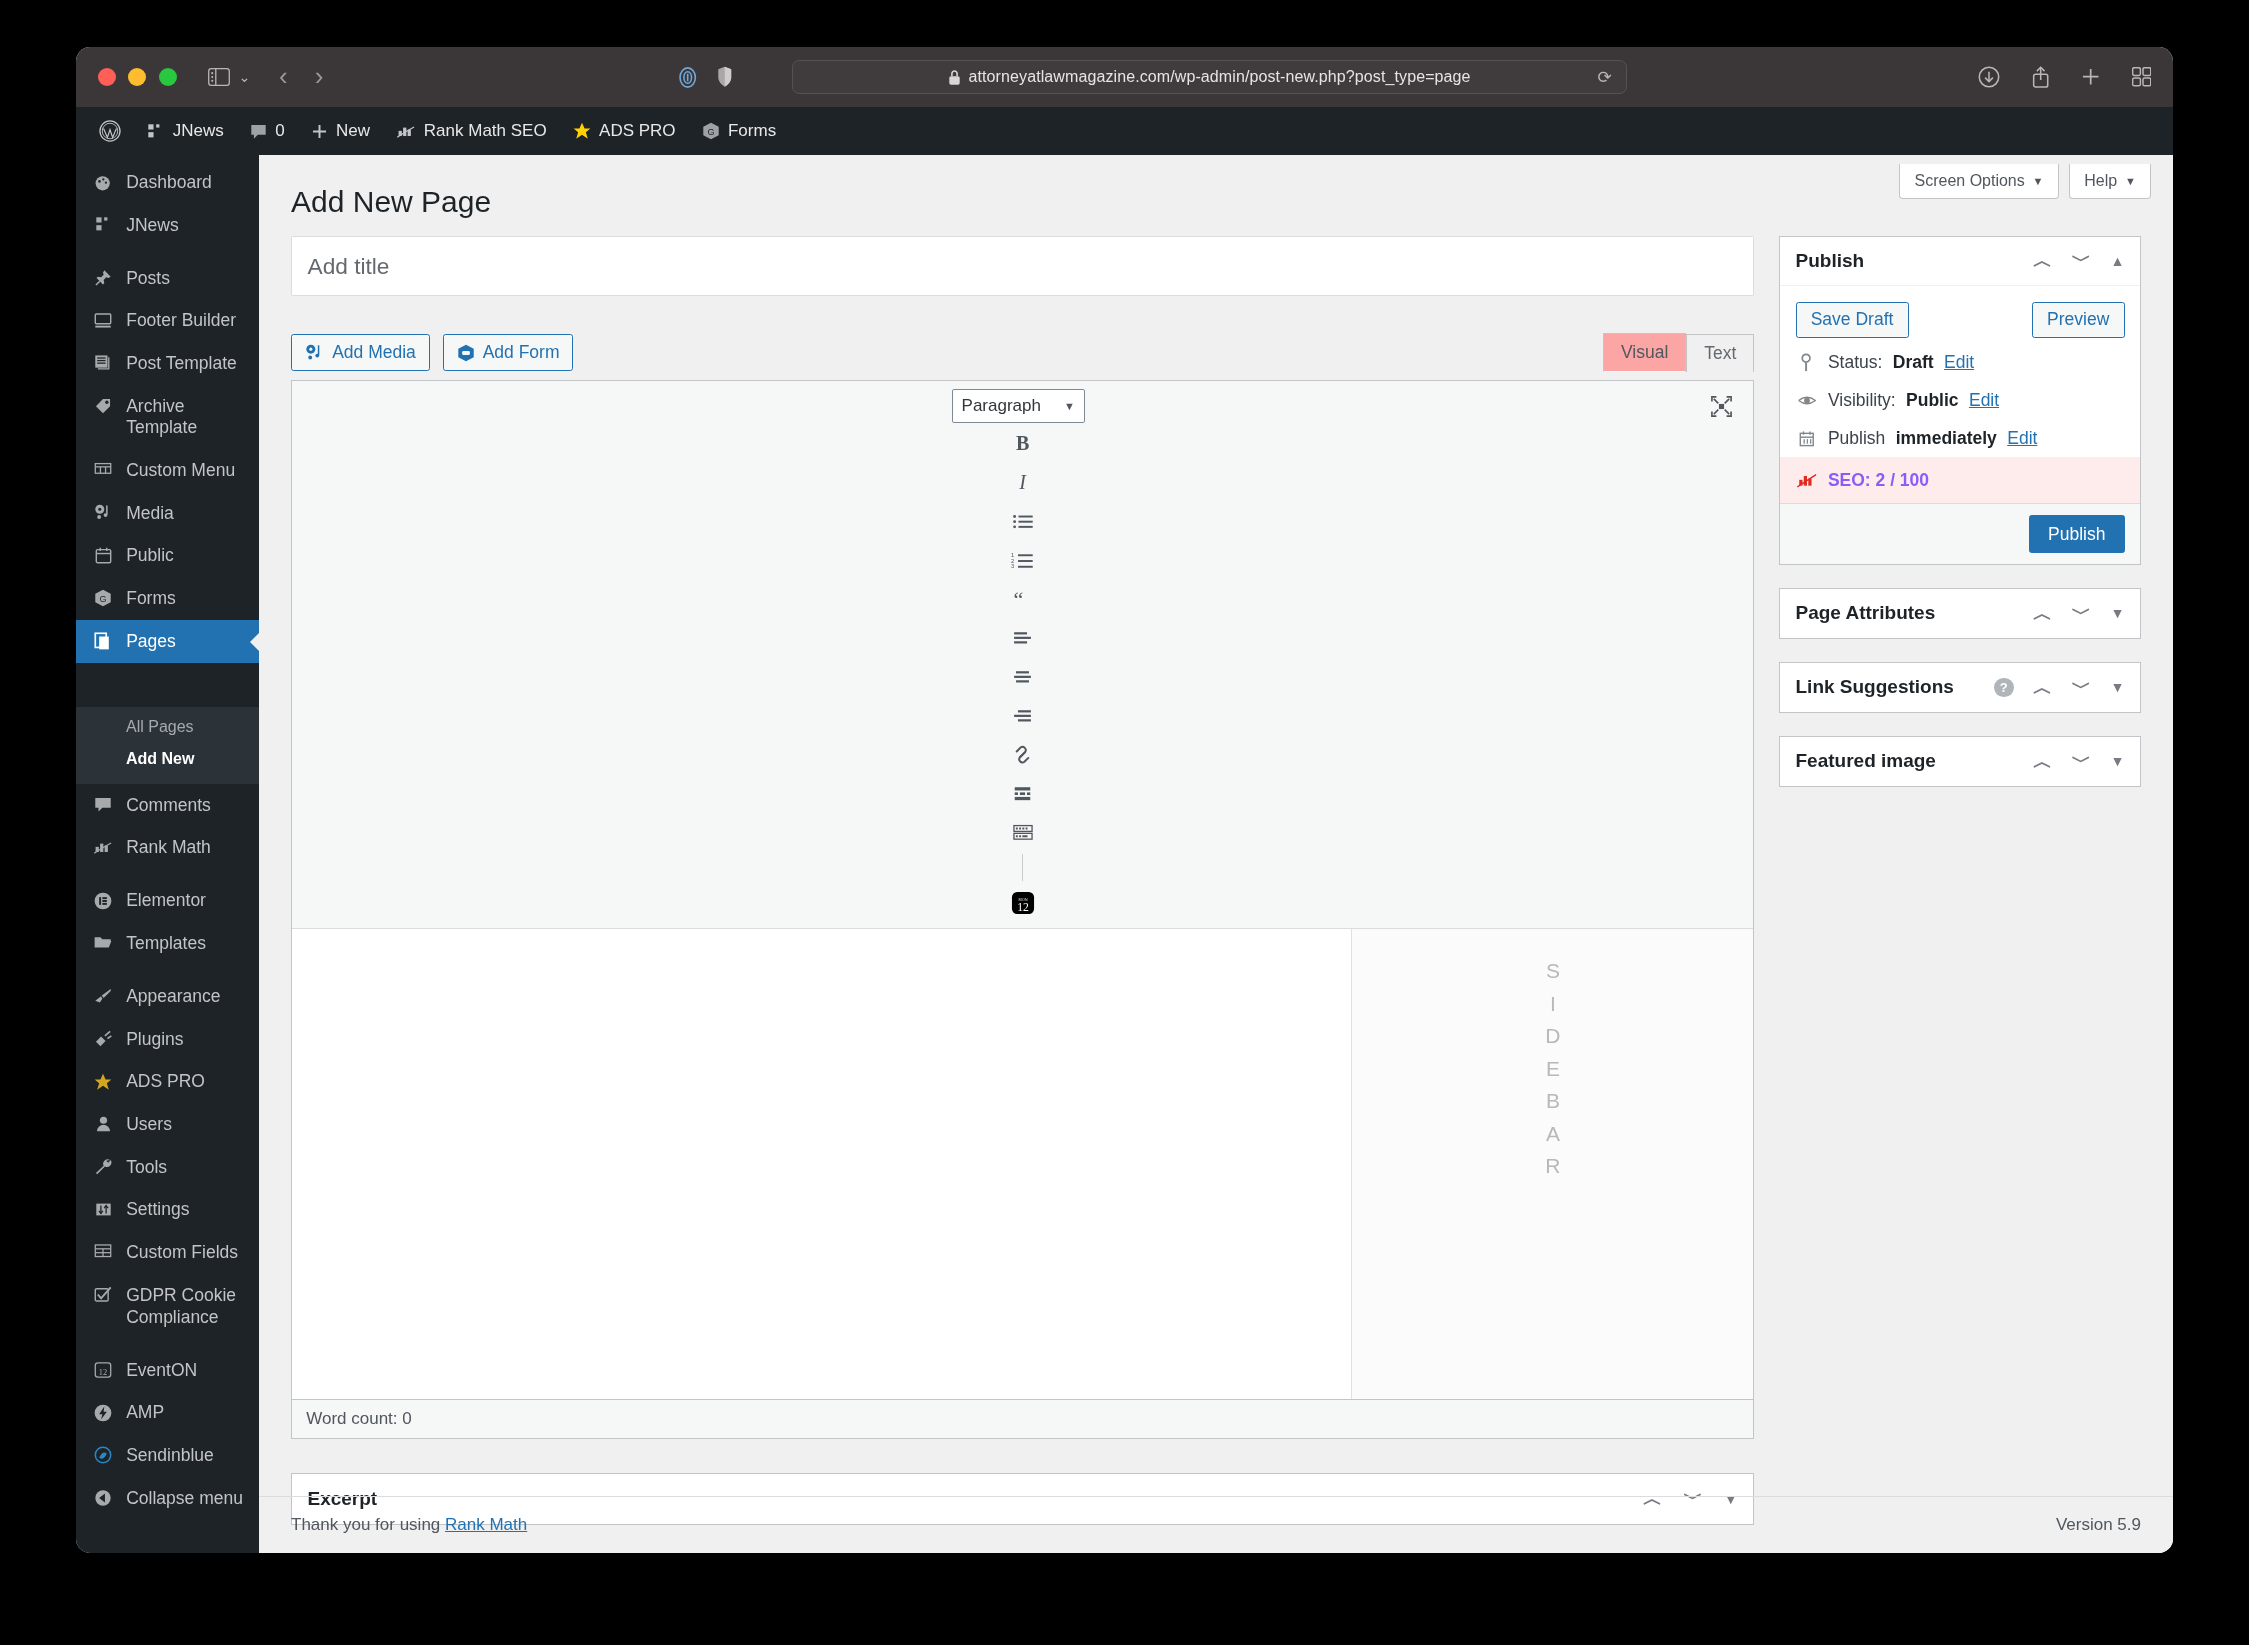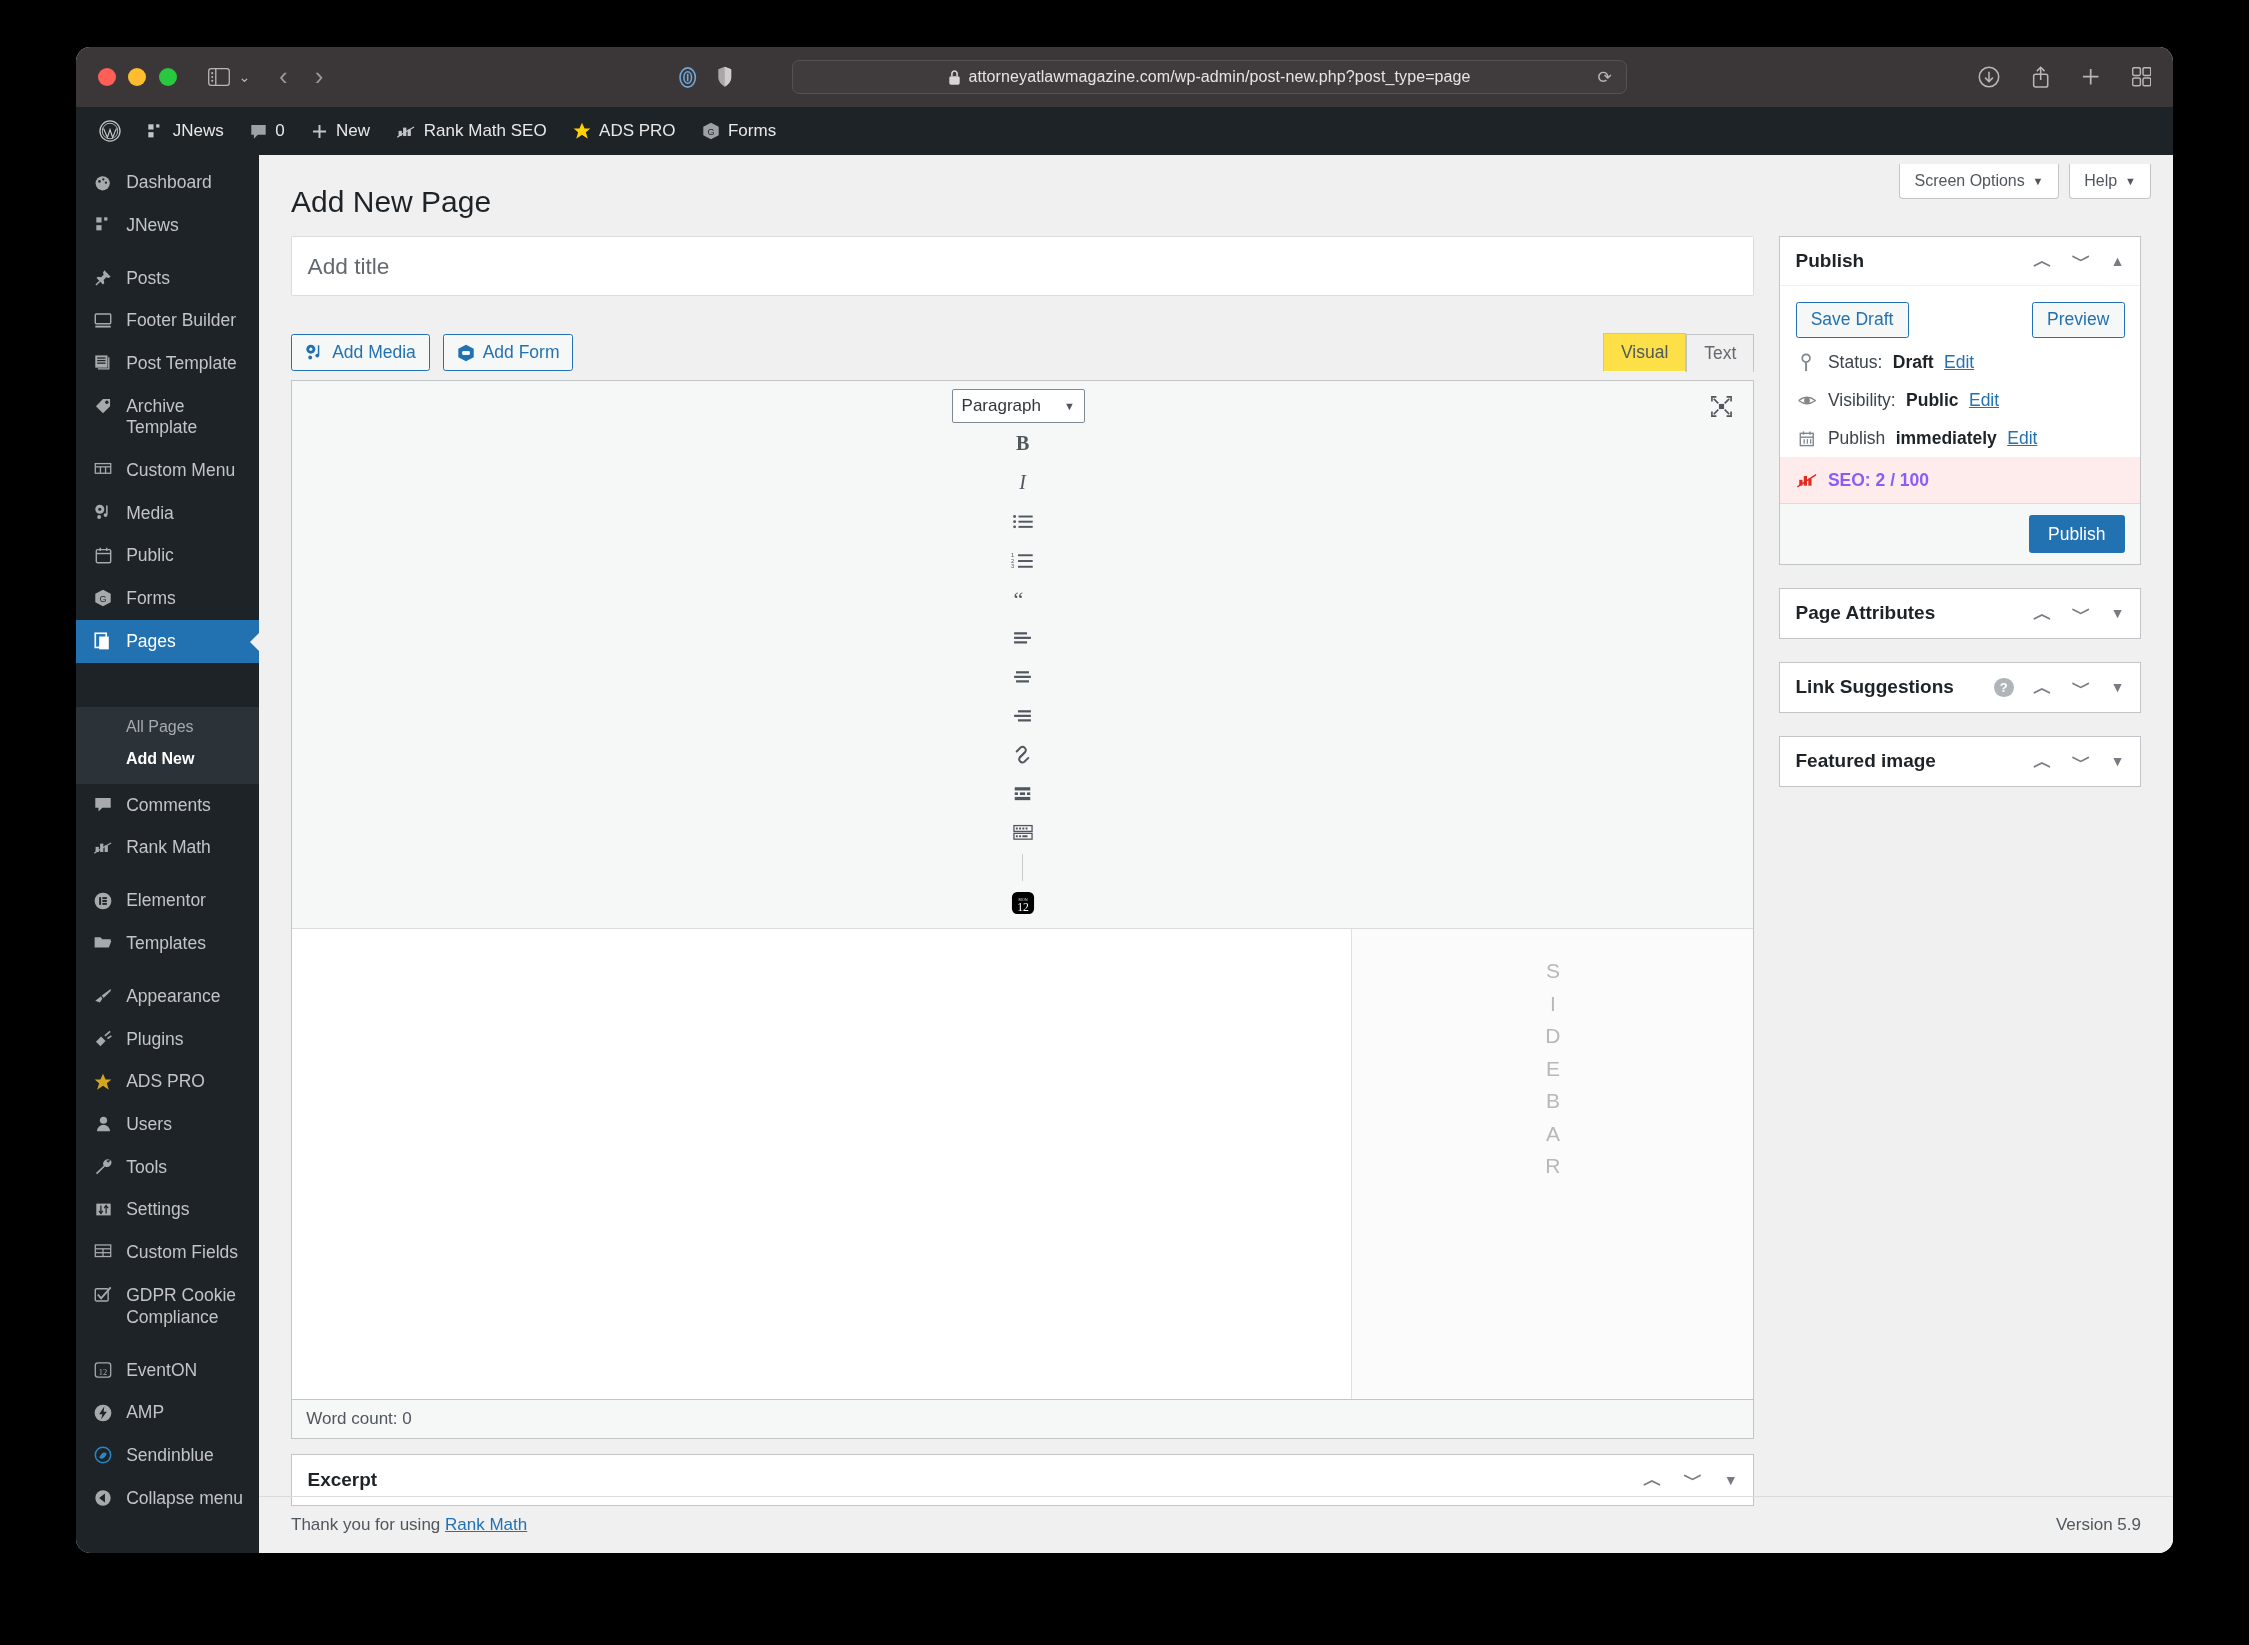--- a/index.html
+++ b/index.html
@@ -114,21 +114,21 @@
   .wpbtn {
     background:#f6f7f7; border:0.6px solid #2271b1; color:#2271b1;
     border-radius:2.6px; padding: 7.1px 13px; font-size: 17.5px;
     display:flex; align-items:center; gap:7.8px;
   }
   .editor-tabs { position:absolute; right:0; bottom:-0.6px; display:flex; gap:0; align-items:flex-end;}
   .etab {
     border:0.6px solid #c3c4c7; border-bottom:none; padding: 7.8px 17px; font-size:17.5px;
     background:#f0f0f1; color:#646970;
   }
-  .etab.active { background:#fde047; color:#50575e; border-bottom:0.6px solid #f6f7f7; position:relative; z-index:2;}
+  .etab.active { background:#fca5a5; color:#50575e; border-bottom:0.6px solid #f6f7f7; position:relative; z-index:2;}
 
   .editor {
     border:0.6px solid #c3c4c7; background:#f6f7f7; margin-top: 9px;
   }
   .toolbar {
     display:flex; align-items:center; gap: 3.9px; padding: 7.8px 9px; background:#f6f7f7;
     border-bottom:0.6px solid #dcdcde; position:relative;flex-direction:column;
   }
   .selectbox {
     border:0.6px solid #7e8993; background:#fff; border-radius:1.9px;
@@ -146,21 +146,21 @@
   .canvas .left { flex:1; border-right:0.6px solid #e0e0e0;}
   .canvas .sidebar-col { width: 401px; flex:0 0 401px; background:#fbfbfb; display:flex; flex-direction:column; align-items:center; padding-top: 26px;}
   .canvas .sidebar-col span { font-size: 21px; color:#b5b9bd; line-height: 1.55; }
 
   .wordcount {
     border-top:0.6px solid #c3c4c7; background:#f6f7f7; padding: 9px 14.2px;
     font-size: 17px; color:#50575e;
   }
 
   .postbox {
-    background:#fff; border:0.6px solid #c3c4c7; margin-top: 15px;
+    background:#fff; border:0.6px solid #c3c4c7; margin-top: 34px;
   }
   .postbox .hdr {
     display:flex; align-items:center; justify-content:space-between;
     padding: 14.2px 15.5px; font-size: 19px; font-weight:bold; color:#1d2327;
   }
   .hdr-ctrls { display:flex; align-items:center; gap: 21px; color:#787c82; }
 
   
   .sbox { background:#fff; border:0.6px solid #c3c4c7; margin-bottom: 23px; }
   .sbox .shdr {

